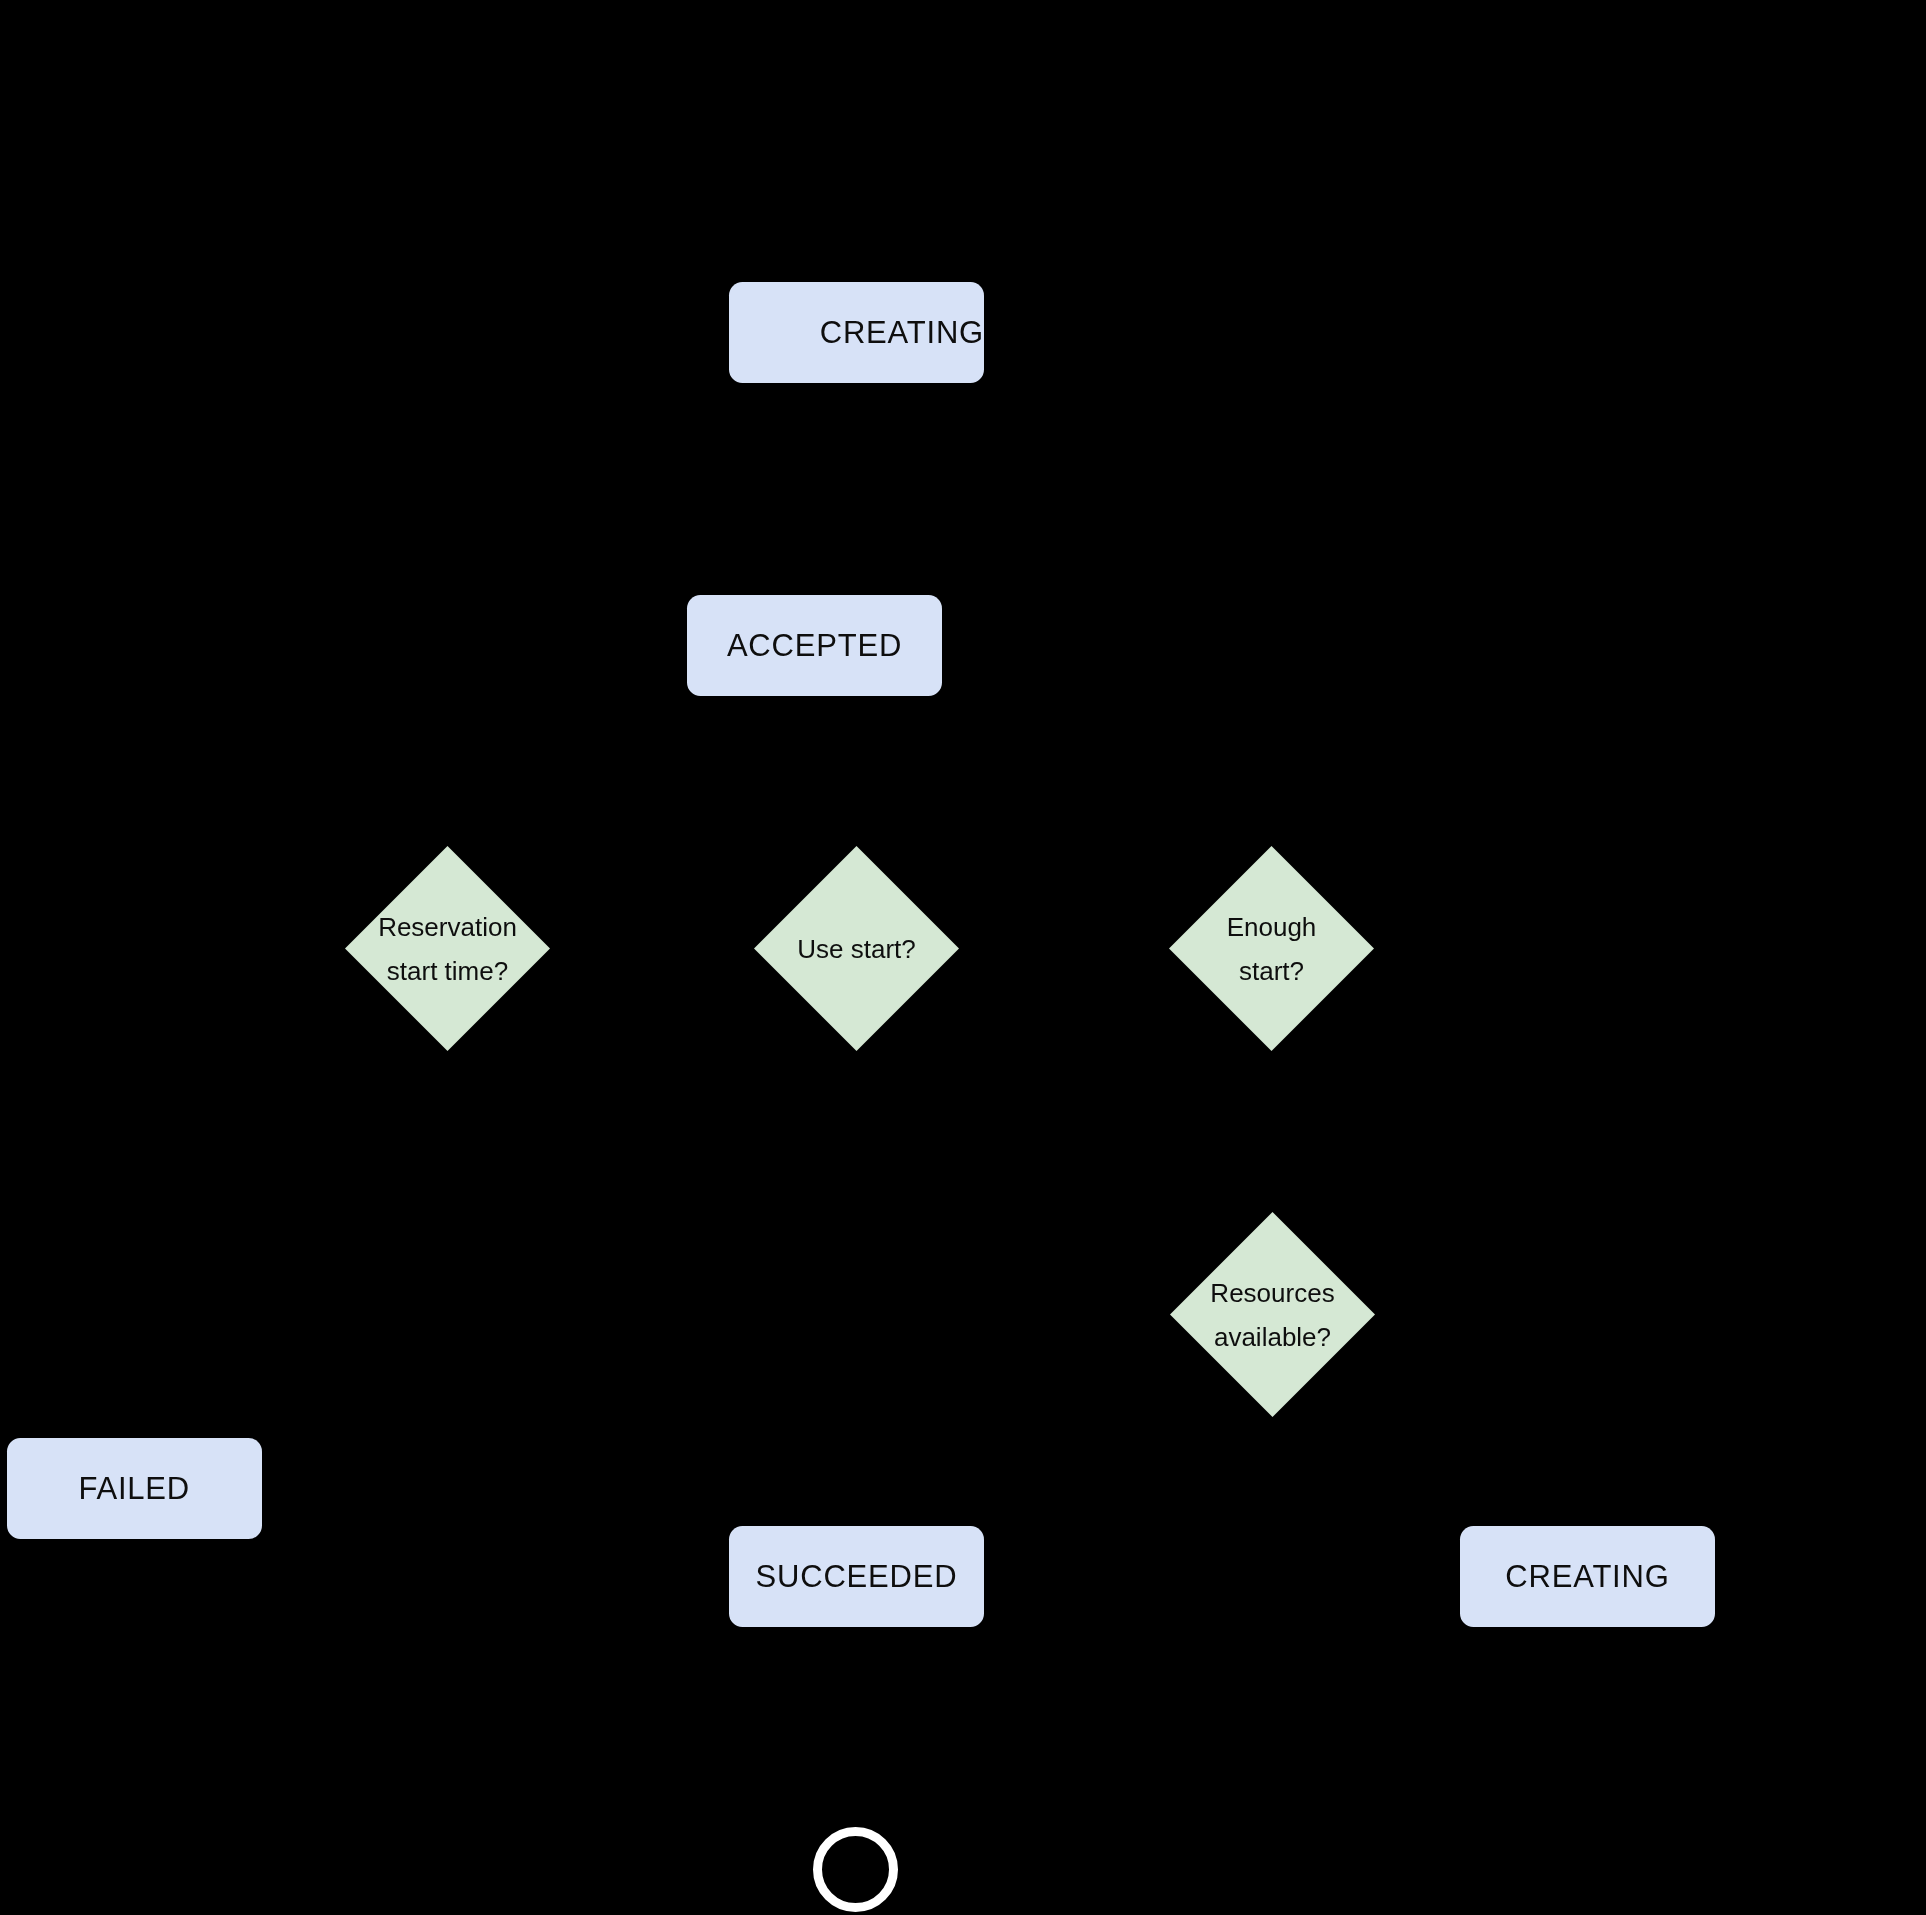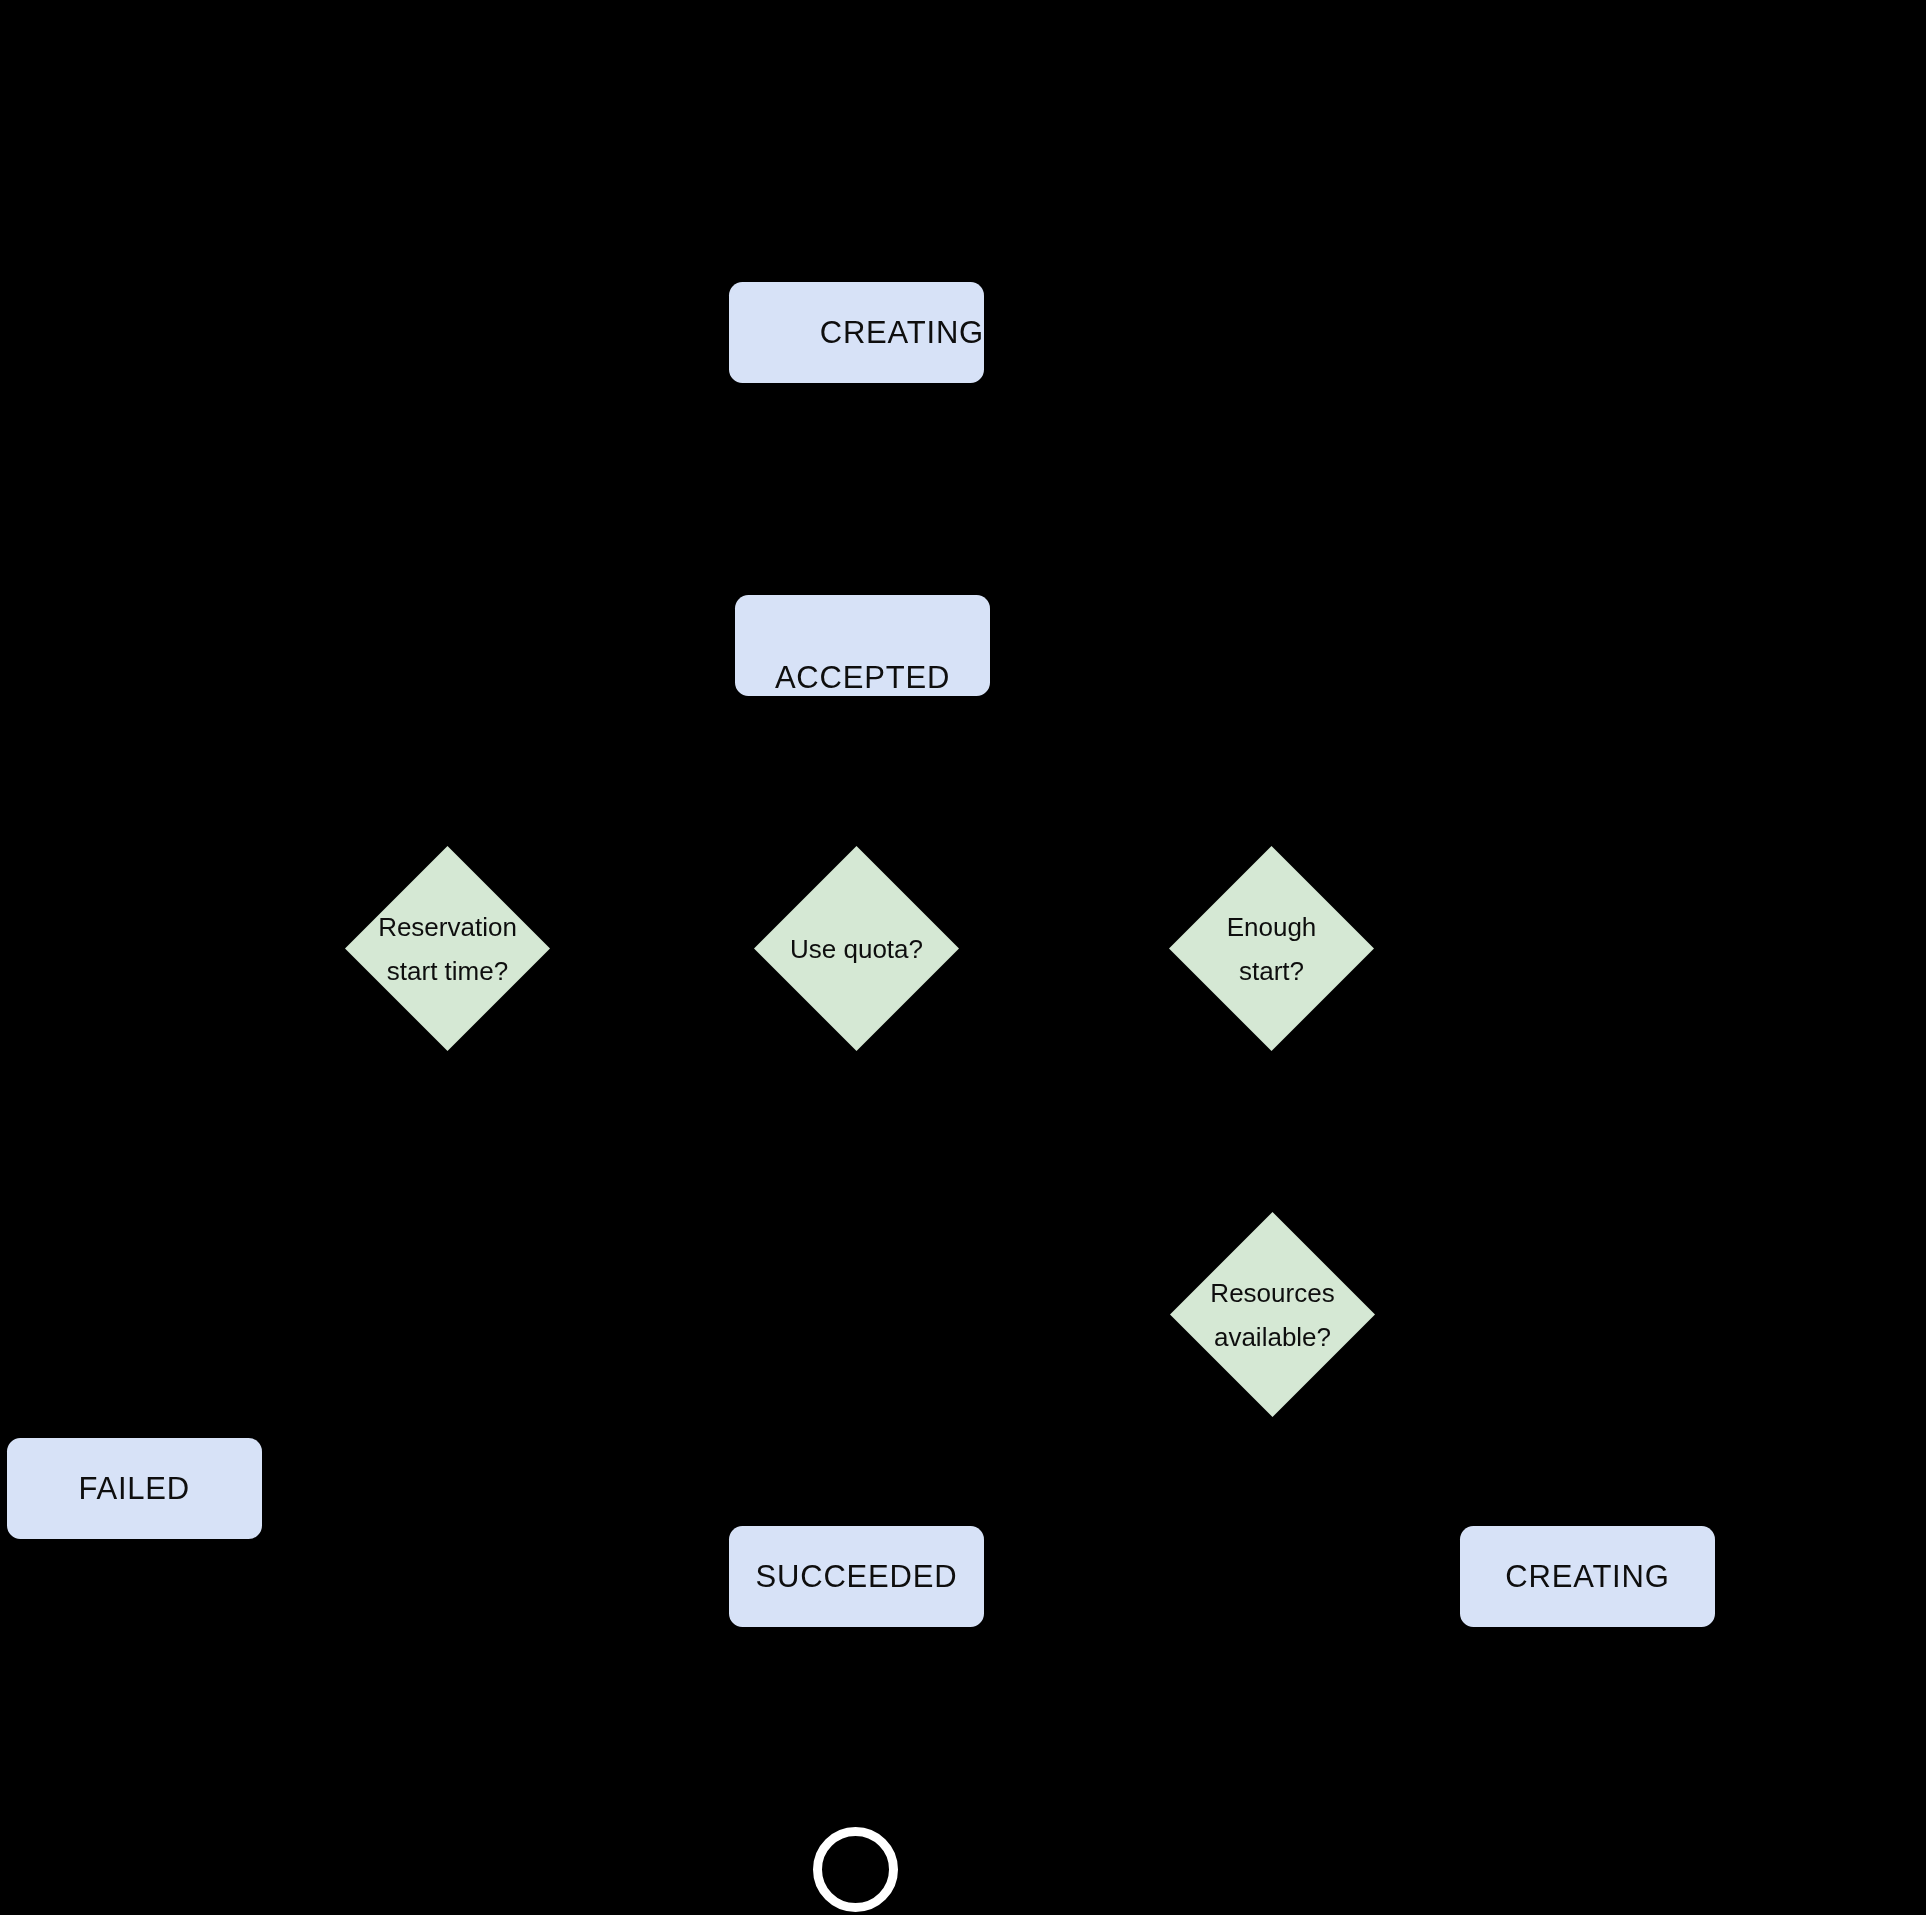--- a/index.html
+++ b/index.html
@@ -81,21 +81,21 @@
 </style>
 </head>
 <body>
 
 <div class="canvas">
 
   <div class="state-node" style="left:729px; top:282px;justify-content:flex-end;">
     <span class="state-label">CREATING</span>
   </div>
 
-  <div class="state-node" style="left:735px; top:595px;align-items:flex-end;">
+  <div class="state-node" style="left:687px; top:595px;">
     <span class="state-label">ACCEPTED</span>
   </div>
 
   <div class="state-node" style="left:6.7px; top:1438px;">
     <span class="state-label">FAILED</span>
   </div>
 
   <div class="state-node" style="left:729px; top:1526px;">
     <span class="state-label">SUCCEEDED</span>
   </div>
@@ -105,21 +105,21 @@
   </div>
 
   <div class="decision-node" style="left:346px; top:847px;">
     <div class="diamond-shape"></div>
     <div class="decision-label">Reservation
 start time?</div>
   </div>
 
   <div class="decision-node" style="left:755px; top:847px;">
     <div class="diamond-shape"></div>
-    <div class="decision-label">Use quota?</div>
+    <div class="decision-label">Use start?</div>
   </div>
 
   <div class="decision-node" style="left:1170px; top:847px;">
     <div class="diamond-shape"></div>
     <div class="decision-label">Enough
 start?</div>
   </div>
 
   <div class="decision-node" style="left:1171px; top:1213px;">
     <div class="diamond-shape"></div>

